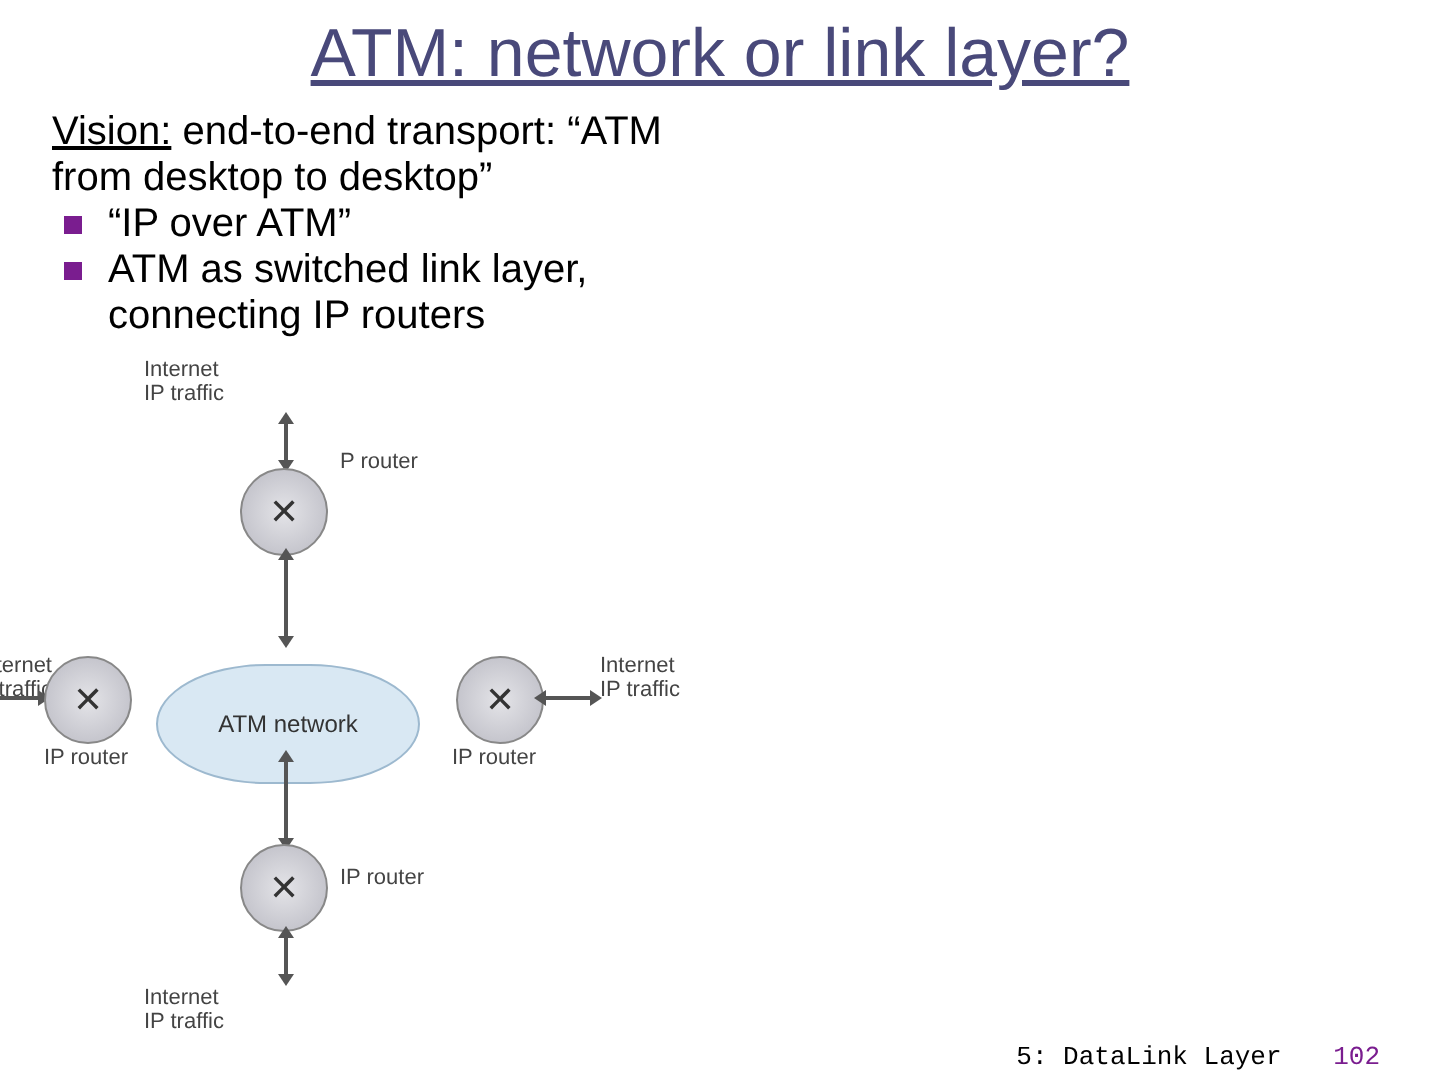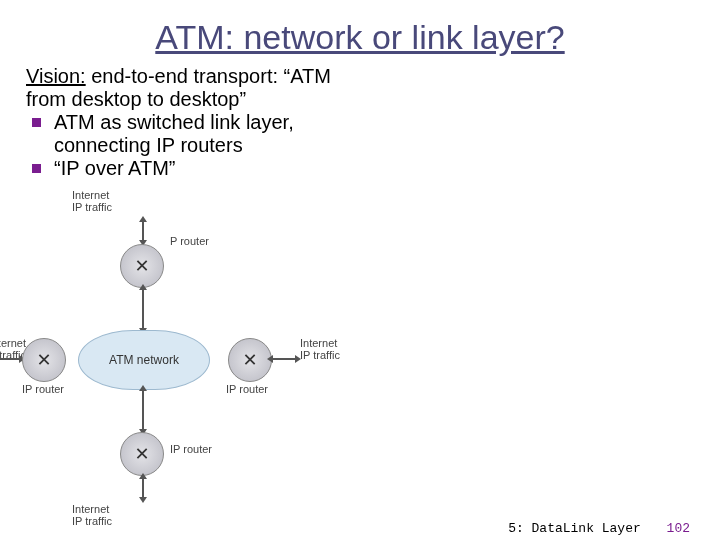--- a/index.html
+++ b/index.html
@@ -8,21 +8,21 @@
     height: 540px;
     background: #fff;
     font-family: "Comic Sans MS", "Segoe UI", sans-serif;
     position: relative;
     overflow: hidden;
   }
   .title {
     color: #49497a;
     font-size: 34px;
     text-align: center;
-    padding-top: 18px;
+    padding-top: 8px;
     text-decoration: underline;
   }
   .content {
     display: flex;
     flex-direction: column;
   }
   .textcol {
     width: 320px;
     padding: 8px 8px 0 26px;
     color: #000;
@@ -122,33 +122,33 @@
 </head>
 <body>
 
 <div class="title">ATM:  network or link layer?</div>
 
 <div class="content">
   <div class="textcol">
     <div>
       <span class="lead">Vision:</span><span> end-to-end transport: “ATM from desktop to desktop”</span>
     </div>
+    <div class="sub">“IP over ATM”</div>
     <div class="sub">ATM as switched link layer, connecting IP routers</div>
-    <div class="sub">“IP over ATM”</div>
   </div>
 
   <div class="diagram">
 
     <div class="label" style="left:72px; top:2px;">Internet<br>IP traffic</div>
     <div class="arrow v" style="left:142px; top:33px; height:20px;"></div>
     <div class="router" style="left:120px; top:56px;">✕</div>
     <div class="label" style="left:170px; top:48px;">P router</div>
     <div class="arrow v" style="left:142px; top:101px; height:40px;"></div>
 
-    <div class="cloud" style="left:78px; top:142px;">ATM network</div>
+    <div class="cloud" style="left:78px; top:154px;">ATM network</div>
 
     <div class="label" style="left:-30px; top:150px; text-align:right; width:56px;">Internet<br>IP traffic</div>
     <div class="arrow h" style="left:-4px; top:170px; width:24px;"></div>
     <div class="router" style="left:22px; top:150px;">✕</div>
     <div class="label" style="left:22px; top:196px;">IP router</div>
 
     <div class="router" style="left:228px; top:150px;">✕</div>
     <div class="arrow h" style="left:272px; top:170px; width:24px;"></div>
     <div class="label" style="left:300px; top:150px;">Internet<br>IP traffic</div>
     <div class="label" style="left:226px; top:196px;">IP router</div>

